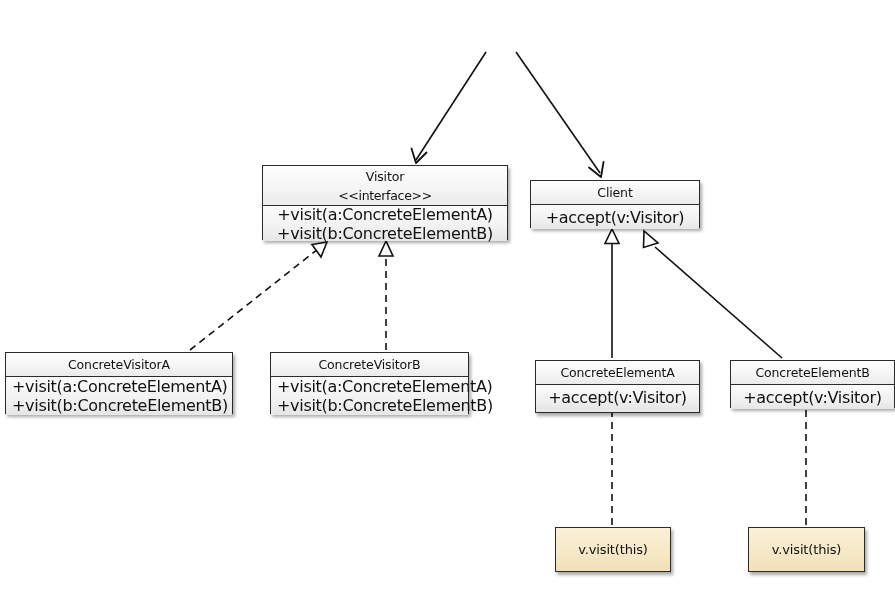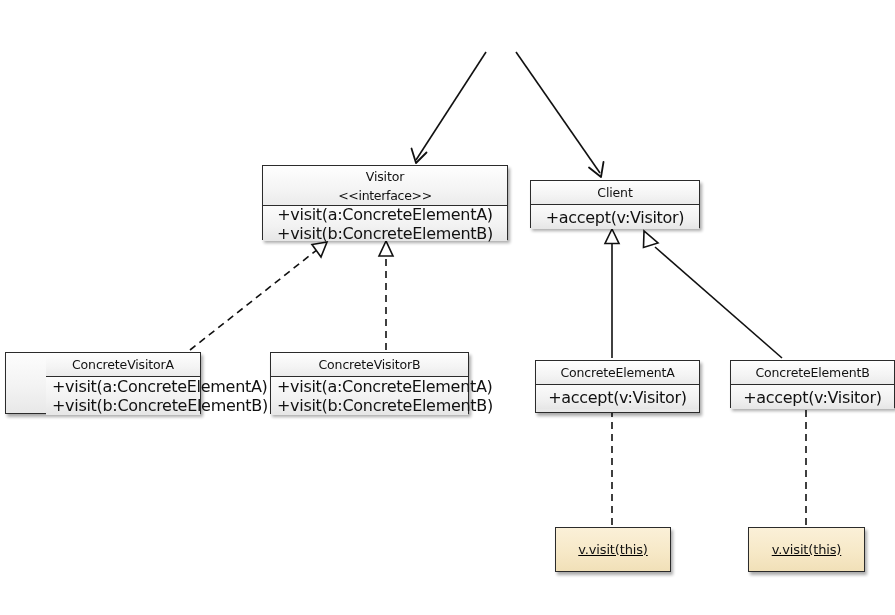--- a/index.html
+++ b/index.html
@@ -75,21 +75,20 @@
   .uml-note {
     position: absolute;
     box-sizing: border-box;
     border: 1.4px solid #2b2b2b;
     background: linear-gradient(to bottom, #fbf0d8 0%, #f6e8c6 60%, #f1e0b8 100%);
     box-shadow: 2px 3px 3px rgba(0,0,0,0.33);
     display: flex;
     align-items: center;
     justify-content: center;
     z-index: 2;
-    text-decoration: underline;
   }
   .uml-note .uml-line { font-size: 13px; color: #111111; }
 </style>
 </head>
 <body>
 
 <div id="canvas">
 
   <svg id="edges" viewBox="0 0 895 615" width="895" height="615" xmlns="http://www.w3.org/2000/svg">
 
@@ -146,21 +145,21 @@
 
   <div class="uml-box" style="left:530px; top:180px; width:170px; height:48px;">
     <div class="compartment head" style="height:23px;">
       <span class="uml-line cls-name">Client</span>
     </div>
     <div class="compartment body" style="height:25px;">
       <span class="uml-line member">+accept(v:Visitor)</span>
     </div>
   </div>
 
-  <div class="uml-box" style="left:5px; top:352px; width:196px; height:62px;padding-left:40px;">
+  <div class="uml-box" style="left:5px; top:352px; width:228px; height:62px;">
     <div class="compartment head" style="height:23px;">
       <span class="uml-line cls-name">ConcreteVisitorA</span>
     </div>
     <div class="compartment body" style="height:39px;">
       <span class="uml-line member">+visit(a:ConcreteElementA)</span>
       <span class="uml-line member">+visit(b:ConcreteElementB)</span>
     </div>
   </div>
 
   <div class="uml-box" style="left:270px; top:352px; width:199px; height:62px;">

